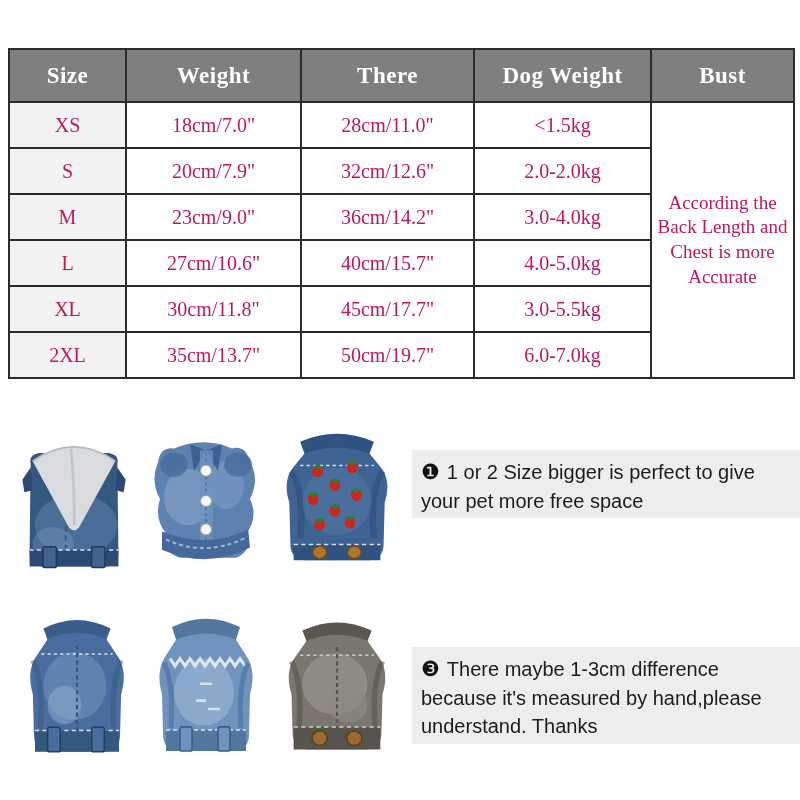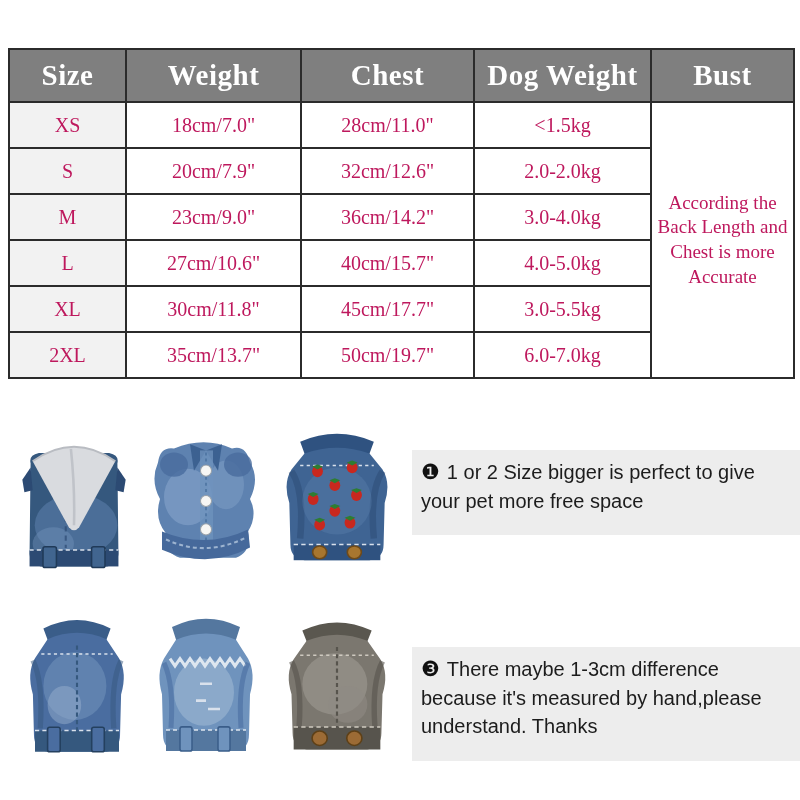--- a/index.html
+++ b/index.html
@@ -3,52 +3,52 @@
 <meta charset="utf-8">
 <style>
   html,body{margin:0;padding:0;background:#fff;}
   .canvas{position:relative;width:800px;height:800px;background:#ffffff;overflow:hidden;
           font-family:"Liberation Sans",sans-serif;}
 
   
   table.size-table{position:absolute;left:8px;top:48px;width:785px;border-collapse:collapse;
                    table-layout:fixed;font-family:"Liberation Serif",serif;}
   .size-table th,.size-table td{border:2px solid #2b2b2b;text-align:center;vertical-align:middle;padding:0;}
-  .size-table th{background:#7f7f7f;color:#ffffff;font-size:29px;font-weight:bold;height:51px;letter-spacing:.5px;}
+  .size-table th{background:#7f7f7f;color:#ffffff;font-size:23px;font-weight:bold;height:51px;letter-spacing:.5px;}
   .size-table td{font-size:20px;color:#be185d;height:44px;background:#ffffff;}
   .size-table td.size-cell{background:#f2f2f2;}
   .size-table td.tips-cell{font-size:19px;line-height:1.3;padding:0 4px;background:#ffffff;}
 
   
   .photo{position:absolute;}
   .photo svg{width:100%;height:100%;display:block;}
 
   
   .note{position:absolute;left:412px;width:388px;background:#ededed;color:#1c1c1c;
-        font-size:20px;line-height:1.42;padding:7px 9px 20px 9px;box-sizing:border-box;}
+        font-size:20px;line-height:1.42;padding:7px 9px 3px 9px;box-sizing:border-box;}
   .note .bullet{font-size:21px;margin-right:7px;color:#111;}
 </style>
 </head>
 <body>
 
 <div class="canvas">
 
   <table class="size-table">
     <colgroup>
       <col style="width:117px">
         <col style="width:175px">
         <col style="width:173px">
       <col style="width:177px">
         <col style="width:143px">
     </colgroup>
     <thead>
       <tr>
         <th>Size</th>
         <th>Weight</th>
-        <th>Chest</th>
+        <th>There</th>
         <th>Dog Weight</th>
         <th>Bust</th>
       </tr>
     </thead>
     <tbody>
       <tr>
         <td class="size-cell">XS</td>
         <td>18cm/7.0"</td>
         <td>28cm/11.0"</td>
         <td>&lt;1.5kg</td>

